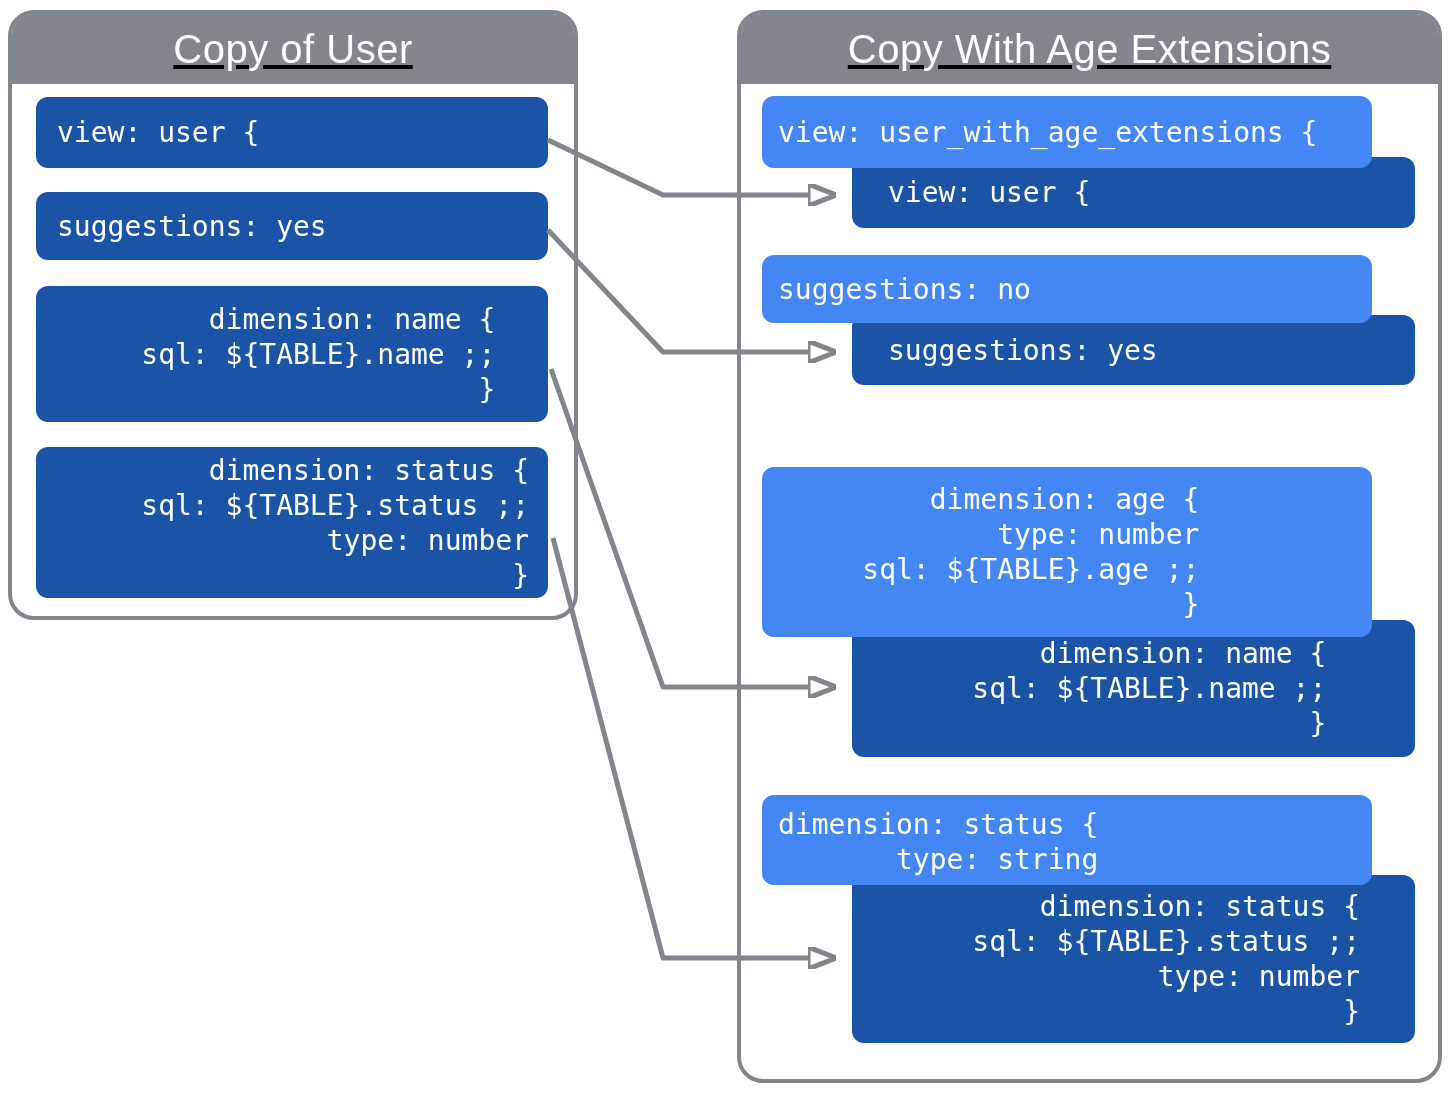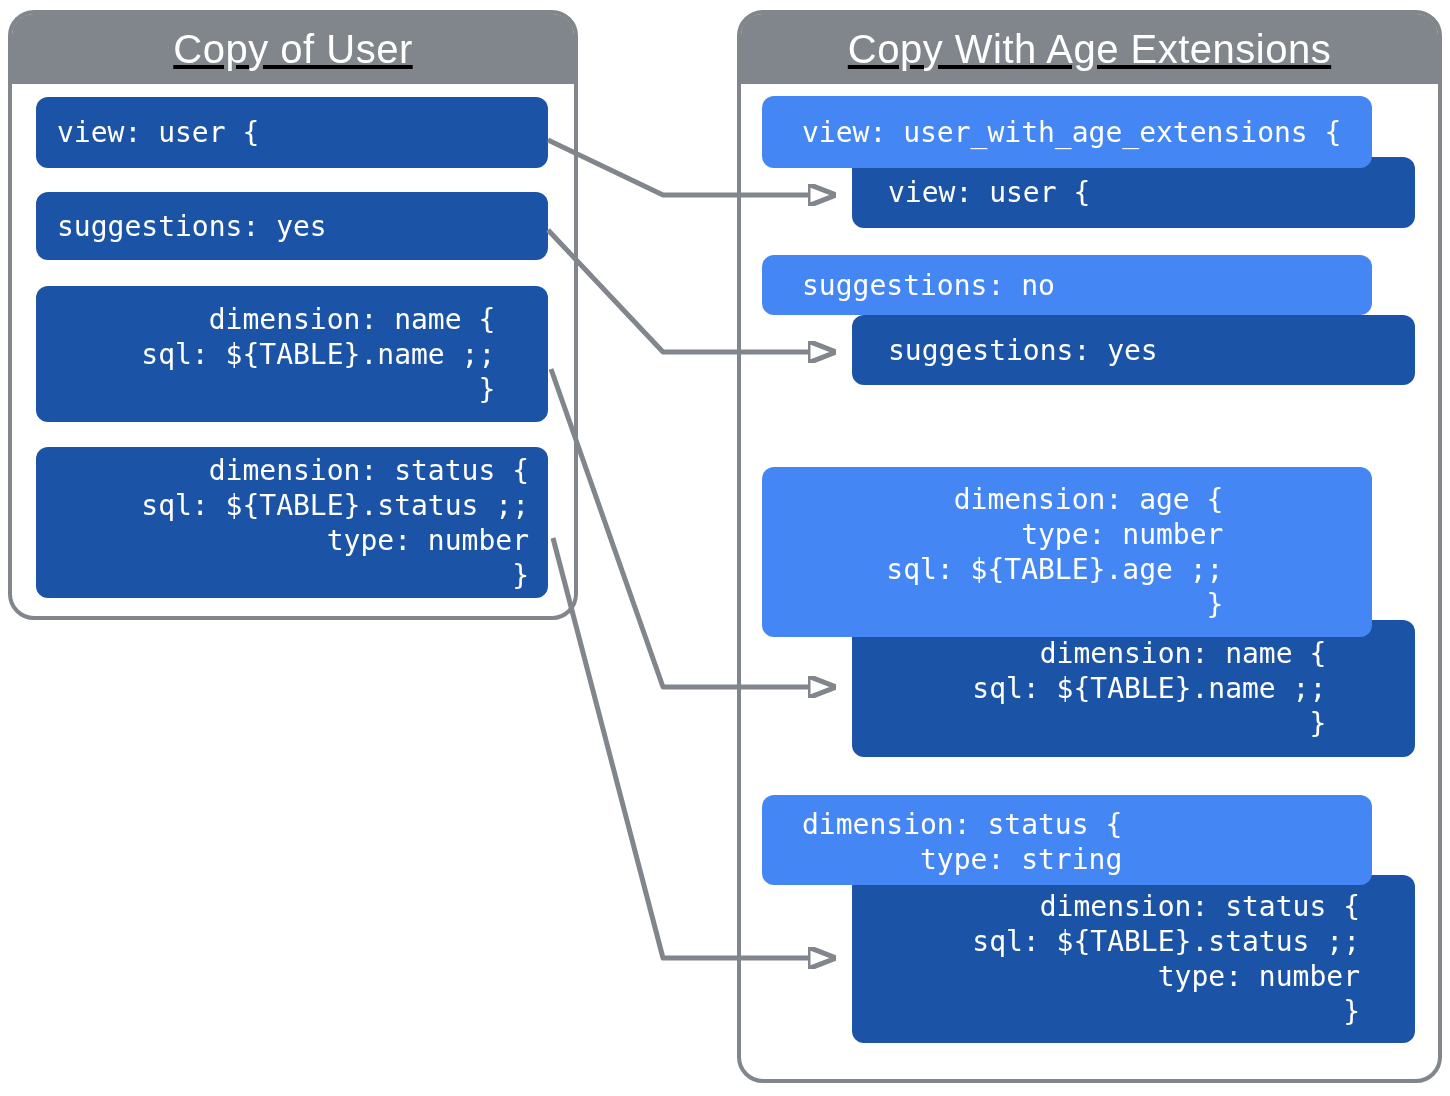--- a/index.html
+++ b/index.html
@@ -56,25 +56,25 @@
   .code.light{background:var(--light-blue);z-index:3;}
 
   
   .lb{left:36px;width:512px;padding-left:21px;}
   .lb1{top:97px;height:71px;}
   .lb2{top:192px;height:68px;}
   .lb3{top:286px;height:136px;}
   .lb4{top:447px;height:151px;}
 
   
-  .rlight{left:762px;width:610px;padding-left:40px;}
+  .rlight{left:762px;width:610px;padding-left:16px;}
   .rdark{left:852px;width:563px;padding-left:36px;}
   .rb1{top:96px;height:72px;}
   .rb2{top:157px;height:71px;}
-  .rb3{top:255px;height:60px;}
+  .rb3{top:255px;height:68px;}
   .rb4{top:315px;height:70px;}
   .rb5{top:425px;height:170px;margin-top:42px;}
   .rb6{top:620px;height:137px;}
   .rb7{top:795px;height:90px;align-items:flex-start;padding-top:12px;}
   .rb8{top:875px;height:168px;}
 
   .arrow-layer{
     position:absolute;left:0;top:0;width:1450px;height:1096px;
     z-index:4;pointer-events:none;
   }

